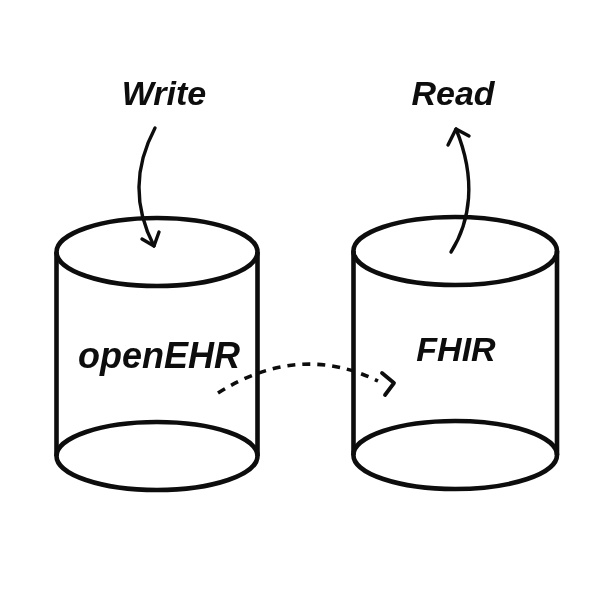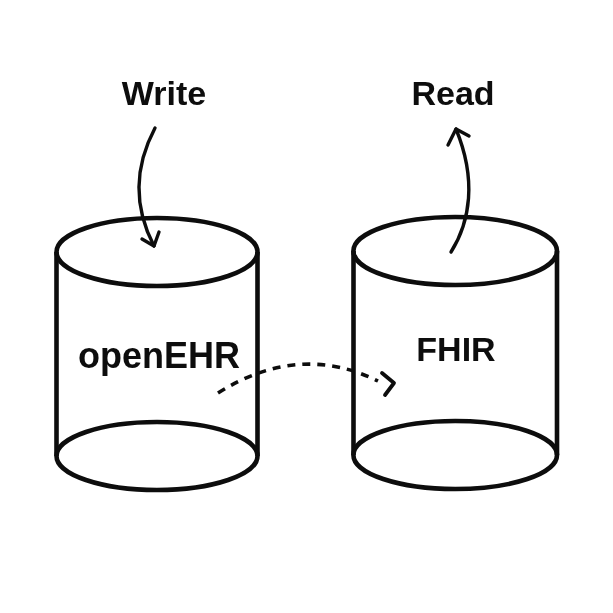--- a/index.html
+++ b/index.html
@@ -6,20 +6,21 @@
     margin: 0;
     padding: 0;
     background: #ffffff;
   }
   .stage {
     position: relative;
     width: 613px;
     height: 613px;
     background: #ffffff;
     overflow: hidden;
+    font-style: italic;
   }
   svg {
     display: block;
   }
   .stroke-shape {
     fill: none;
     stroke: #0d0d0d;
   }
   .cyl {
     stroke-width: 4.6;

